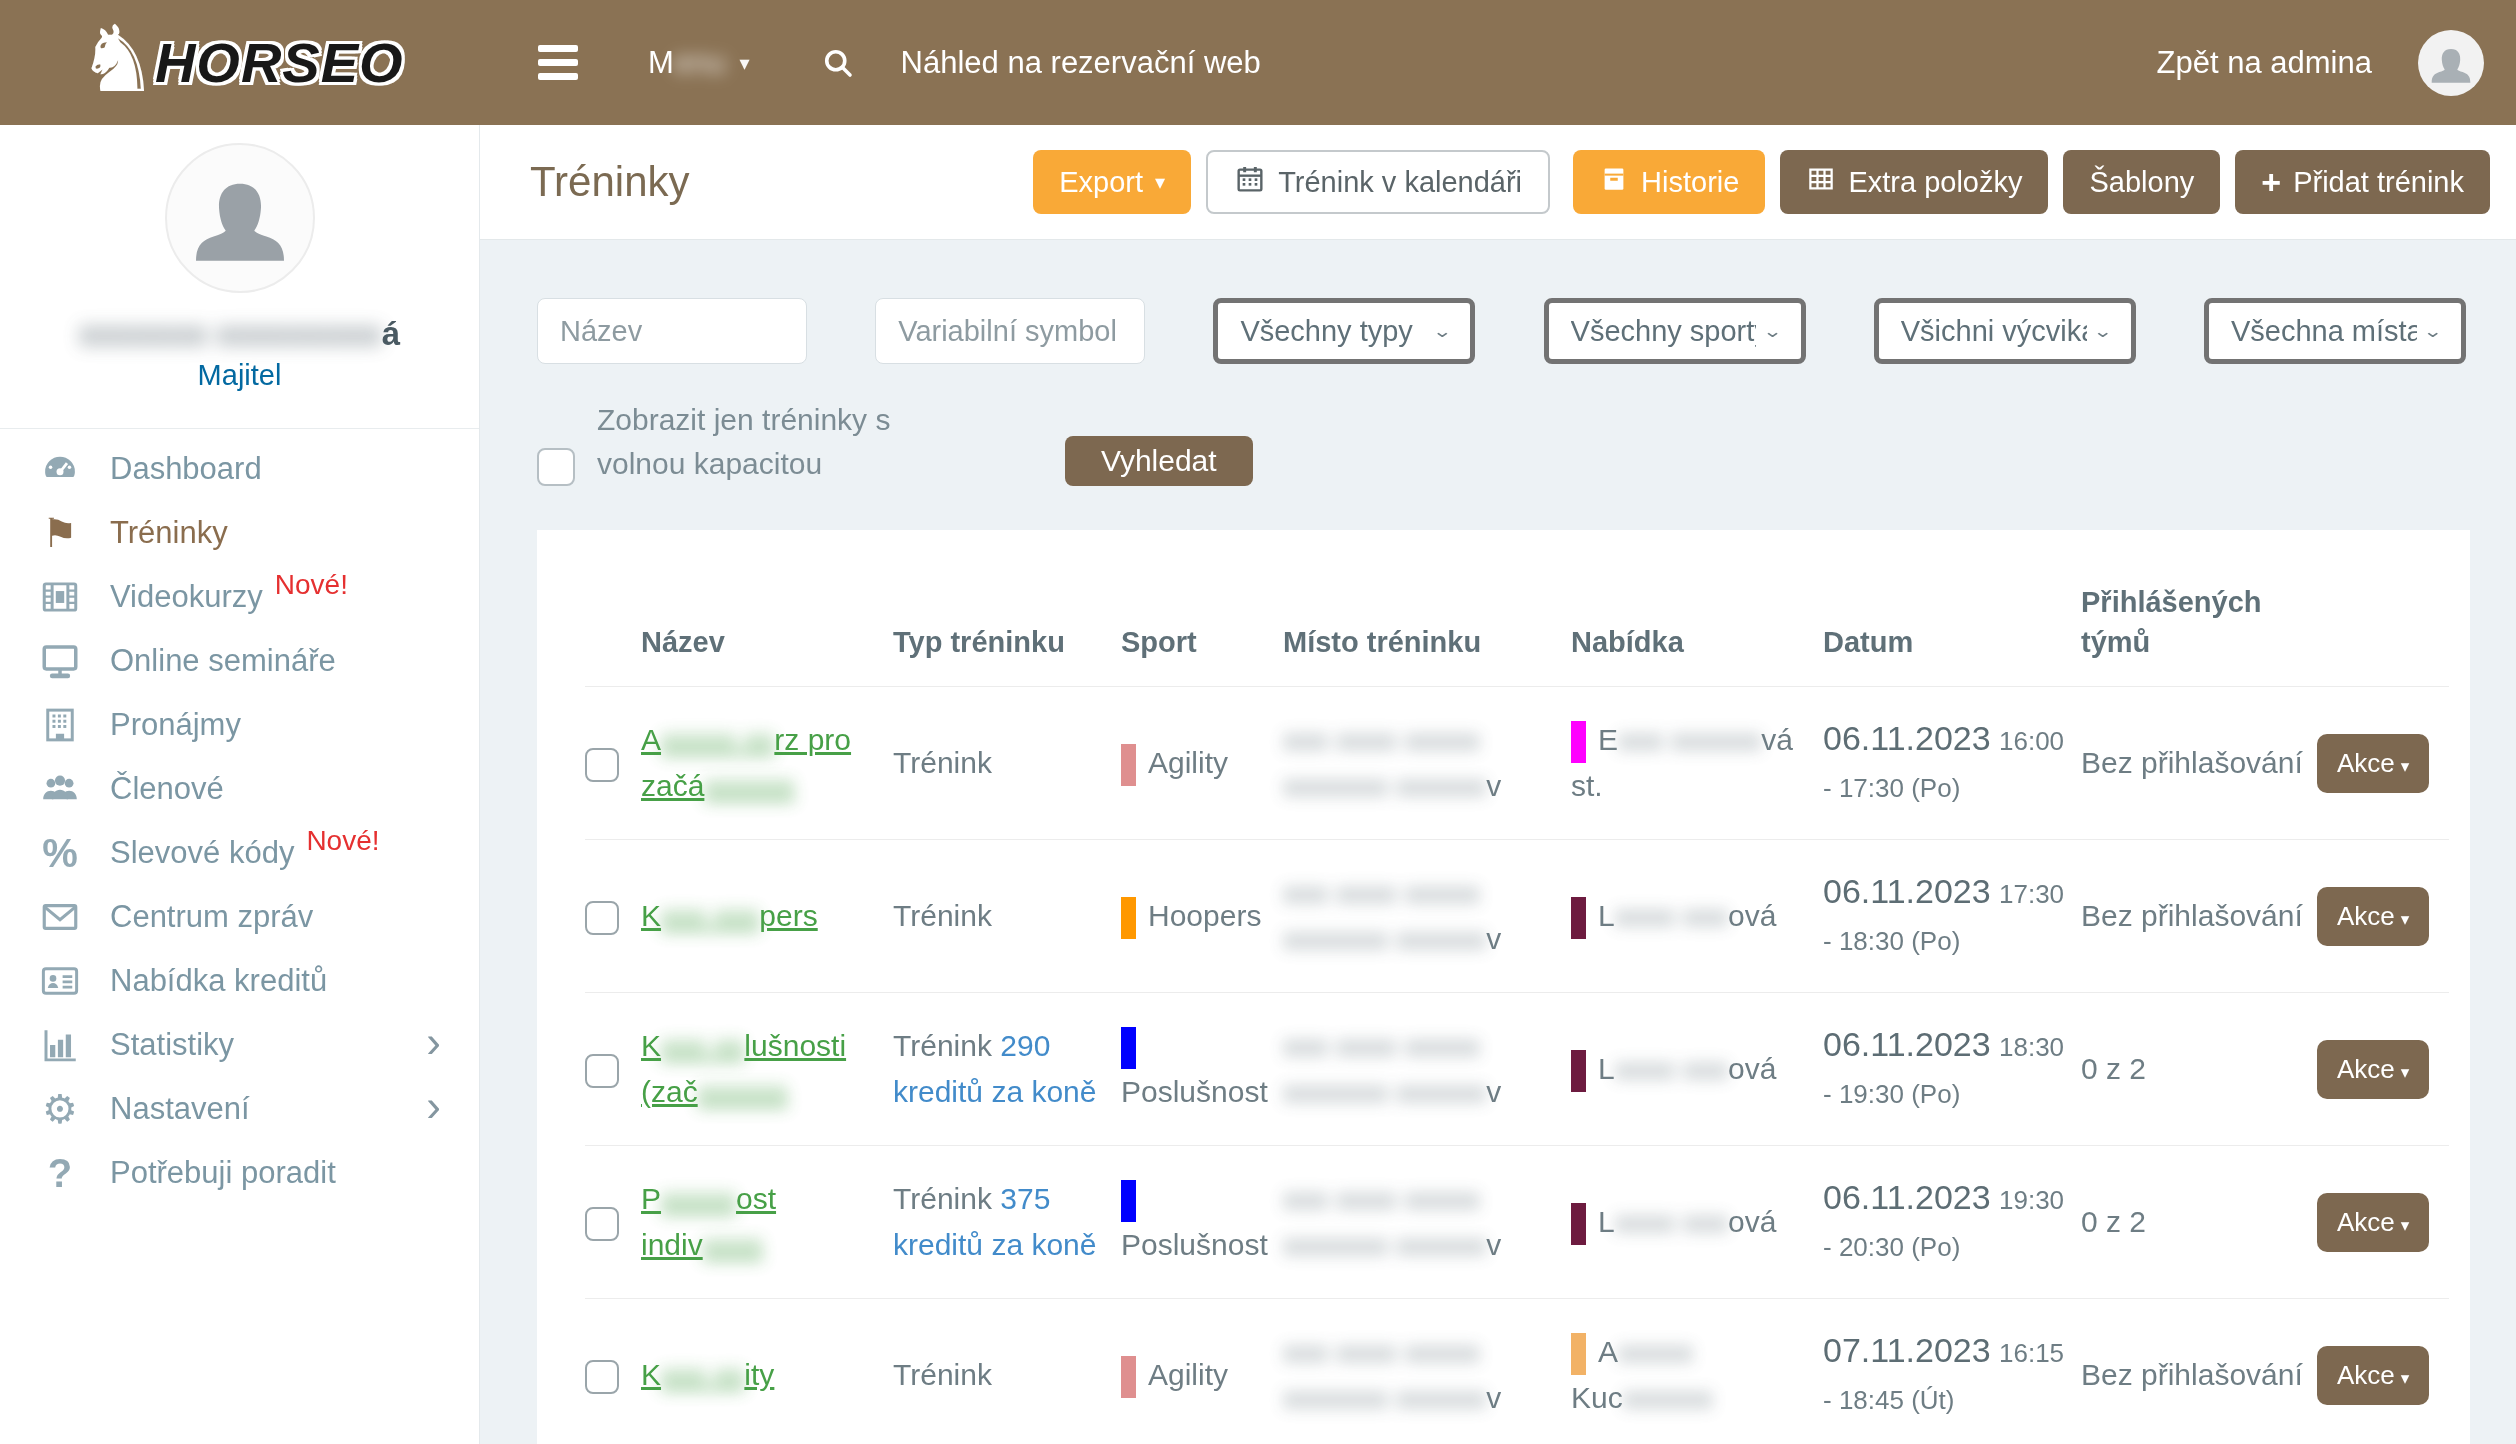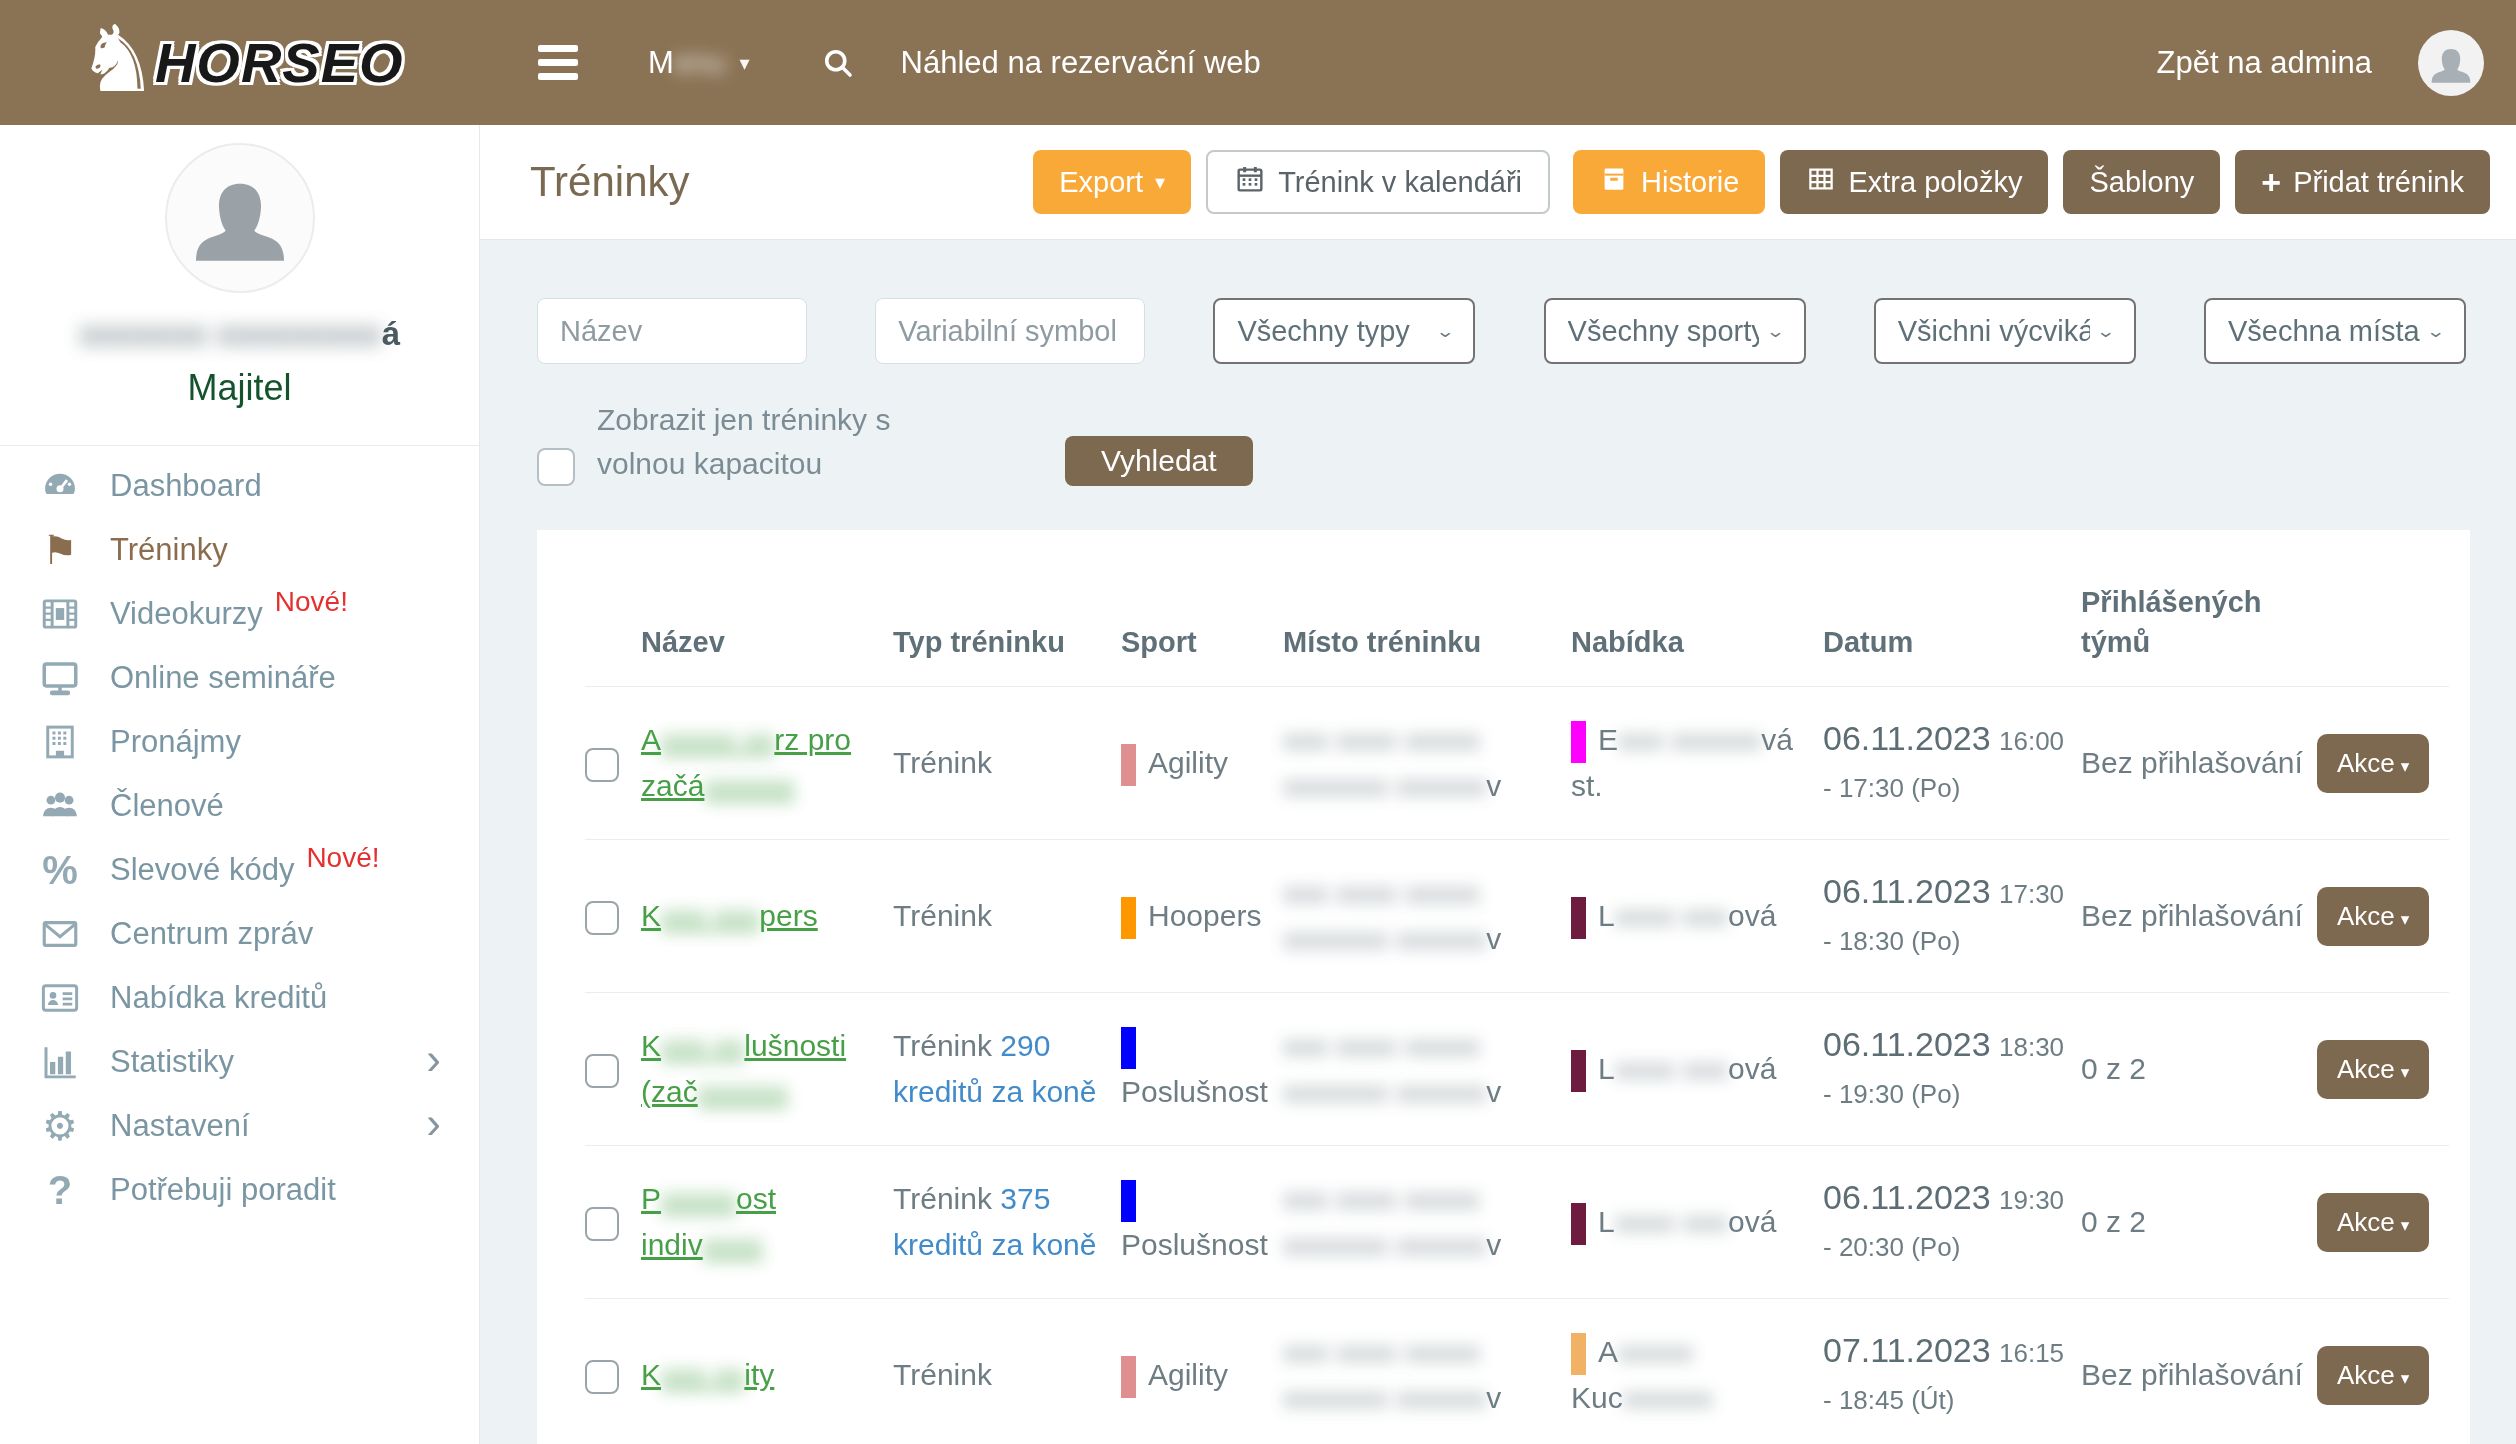--- a/index.html
+++ b/index.html
@@ -35,21 +35,21 @@
   .tb-label{margin-left:45px;color:#fff;font-size:31px;cursor:pointer}
   .tb-right{margin-left:auto;display:flex;align-items:center;gap:46px;padding-right:32px}
   .tb-back{color:#fff;font-size:31px;cursor:pointer}
   .tb-avatar{width:66px;height:66px;border-radius:50%;background:#f2f2f2;display:flex;align-items:flex-end;justify-content:center;overflow:hidden;cursor:pointer}
 
   
   .sidebar{position:absolute;top:125px;left:0;width:480px;bottom:0;background:#fff;border-right:1px solid #e4e9ec}
   .profile{text-align:center;padding-top:18px}
   .pf-avatar{width:150px;height:150px;border-radius:50%;background:#fbfbfb;border:2px solid #ececec;margin:0 auto;display:flex;align-items:flex-end;justify-content:center;overflow:hidden}
   .pf-name{margin-top:22px;font-size:33px;font-weight:bold;color:#4a5a63}
-  .pf-role{margin-top:14px;font-size:36px;color:#14532d}
+  .pf-role{margin-top:6px;font-size:29px;color:#0369a1}
   .pf-divider{margin-top:36px;border-bottom:1px solid #e8ecee}
   .menu{padding-top:8px}
   .menu-item{height:64px;display:flex;align-items:center;padding-left:36px;cursor:pointer;color:var(--c-side-txt);font-size:31px}
   .mi-icon{width:48px;display:flex;justify-content:center;align-items:center;color:var(--c-side-ico)}
   .mi-icon .glyph{font-size:40px;line-height:1}
   .mi-label{margin-left:26px}
   .menu-item.active{color:var(--c-active)}
   .menu-item.active .mi-icon{color:var(--c-active)}
   .badge{color:var(--c-red);font-size:28px;margin-left:12px;transform:translateY(-12px)}
   .mi-chevron{margin-left:auto;margin-right:38px;font-size:44px;color:#8496a0;line-height:1;transform:translateY(-3px)}
@@ -63,21 +63,21 @@
   .btn .caret{font-size:20px}
   .btn-orange{background:var(--c-orange);color:#fff}
   .btn-white{background:#fff;color:#5a6468;border:2px solid #c4c9cc;margin-right:8px}
   .btn-brown{background:var(--c-brown);color:#fff}
   .btn-plus{font-size:34px;font-weight:bold;line-height:1}
 
   
   .filters-row{display:flex;justify-content:space-between;padding:58px 50px 0 57px}
   .f-input{width:270px;height:66px;border:1px solid #d8dfe3;border-radius:8px;background:#fff;font-size:29px;color:#5a6a72;padding:0 22px;font-family:inherit;outline:none}
   .f-input::placeholder{color:#8e9ba1}
-  .f-select{width:262px;height:66px;border:2px solid #737373;border-radius:8px;background:#fff;display:flex;align-items:center;padding:0 18px 0 22px;cursor:pointer}
+  .f-select{width:262px;height:66px;border:5px solid #737373;border-radius:8px;background:#fff;display:flex;align-items:center;padding:0 18px 0 22px;cursor:pointer}
   .f-select .val{font-size:29px;color:#5f7078;white-space:nowrap;overflow:hidden;flex:1}
   .f-select .sel-caret{font-size:24px;color:#6e7d84;margin-left:6px;transform:scaleY(.7)}
   .check-row{display:flex;align-items:flex-end;padding:34px 0 0 57px}
   .cb{display:inline-block;width:38px;height:38px;border:2px solid #b6bfc4;border-radius:8px;background:#fff;cursor:pointer;flex:0 0 auto}
   .check-label{width:340px;margin-left:22px;font-size:30px;color:#7c8c94;line-height:44px}
   .btn-search{margin-left:128px;background:var(--c-brown);color:#fff;border:none;border-radius:8px;font-size:30px;padding:8px 36px;cursor:pointer;font-family:inherit}
 
   
   .table-card{margin:44px 46px 0 57px;background:#fff;padding:36px 48px 60px 48px}
   table{width:100%;border-collapse:collapse;table-layout:fixed}

